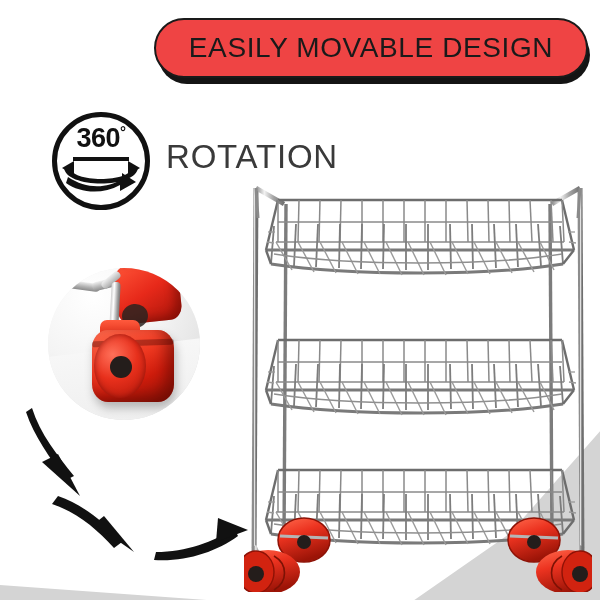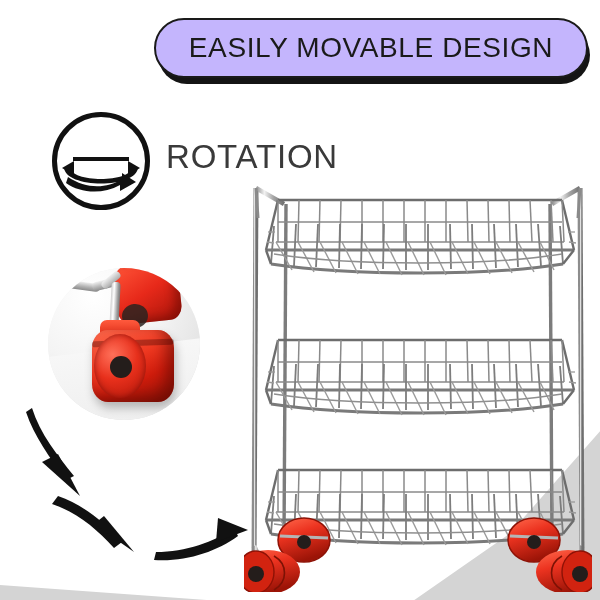--- a/index.html
+++ b/index.html
@@ -27,21 +27,21 @@
   }
 
   
   .pill-wrap{position:absolute;left:154px;top:18px;width:436px;height:62px;}
   .pill-shadow{
     position:absolute;left:4px;top:8px;width:432px;height:58px;
     background:#141414;border-radius:31px;
   }
   .pill{
     position:absolute;left:0;top:0;width:430px;height:56px;
-    background:#c4b5fd;border:2.2px solid #1a1a1a;border-radius:30px;
+    background:#ef4444;border:2.2px solid #1a1a1a;border-radius:30px;
     display:flex;align-items:center;justify-content:center;
   }
   .pill-text{
     font-size:28px;letter-spacing:0.6px;color:#1a1a1a;font-weight:400;
     white-space:nowrap;
   }
 
   
   .badge{
     position:absolute;left:52px;top:112px;width:88px;height:88px;
@@ -158,20 +158,21 @@
   <div class="panel-corner-bl"></div>
 
   <div class="pill-wrap">
     <div class="pill-shadow"></div>
     <div class="pill">
       <span class="pill-text">EASILY MOVABLE DESIGN</span>
     </div>
   </div>
 
   <div class="badge">
+    <div class="badge-num"><span>360</span><span class="badge-deg">°</span></div>
     <div class="badge-rule"></div>
     <svg class="badge-arrow" viewBox="0 0 82 40">
       <path d="M10 8 C10 24, 72 24, 72 8 L78 8 C78 30, 4 30, 4 8 Z" fill="#111"></path>
       <path d="M14 2 L2 9 L14 16 Z" fill="#111"></path>
       <path d="M68 2 L80 9 L68 16 Z" fill="#111"></path>
       <path d="M8 18 C26 30, 46 30, 62 20 L62 14 L76 23 L60 32 L60 26 C42 36, 20 34, 6 24 Z" fill="#111"></path>
     </svg>
   </div>
   <div class="rot-label">ROTATION</div>
 

